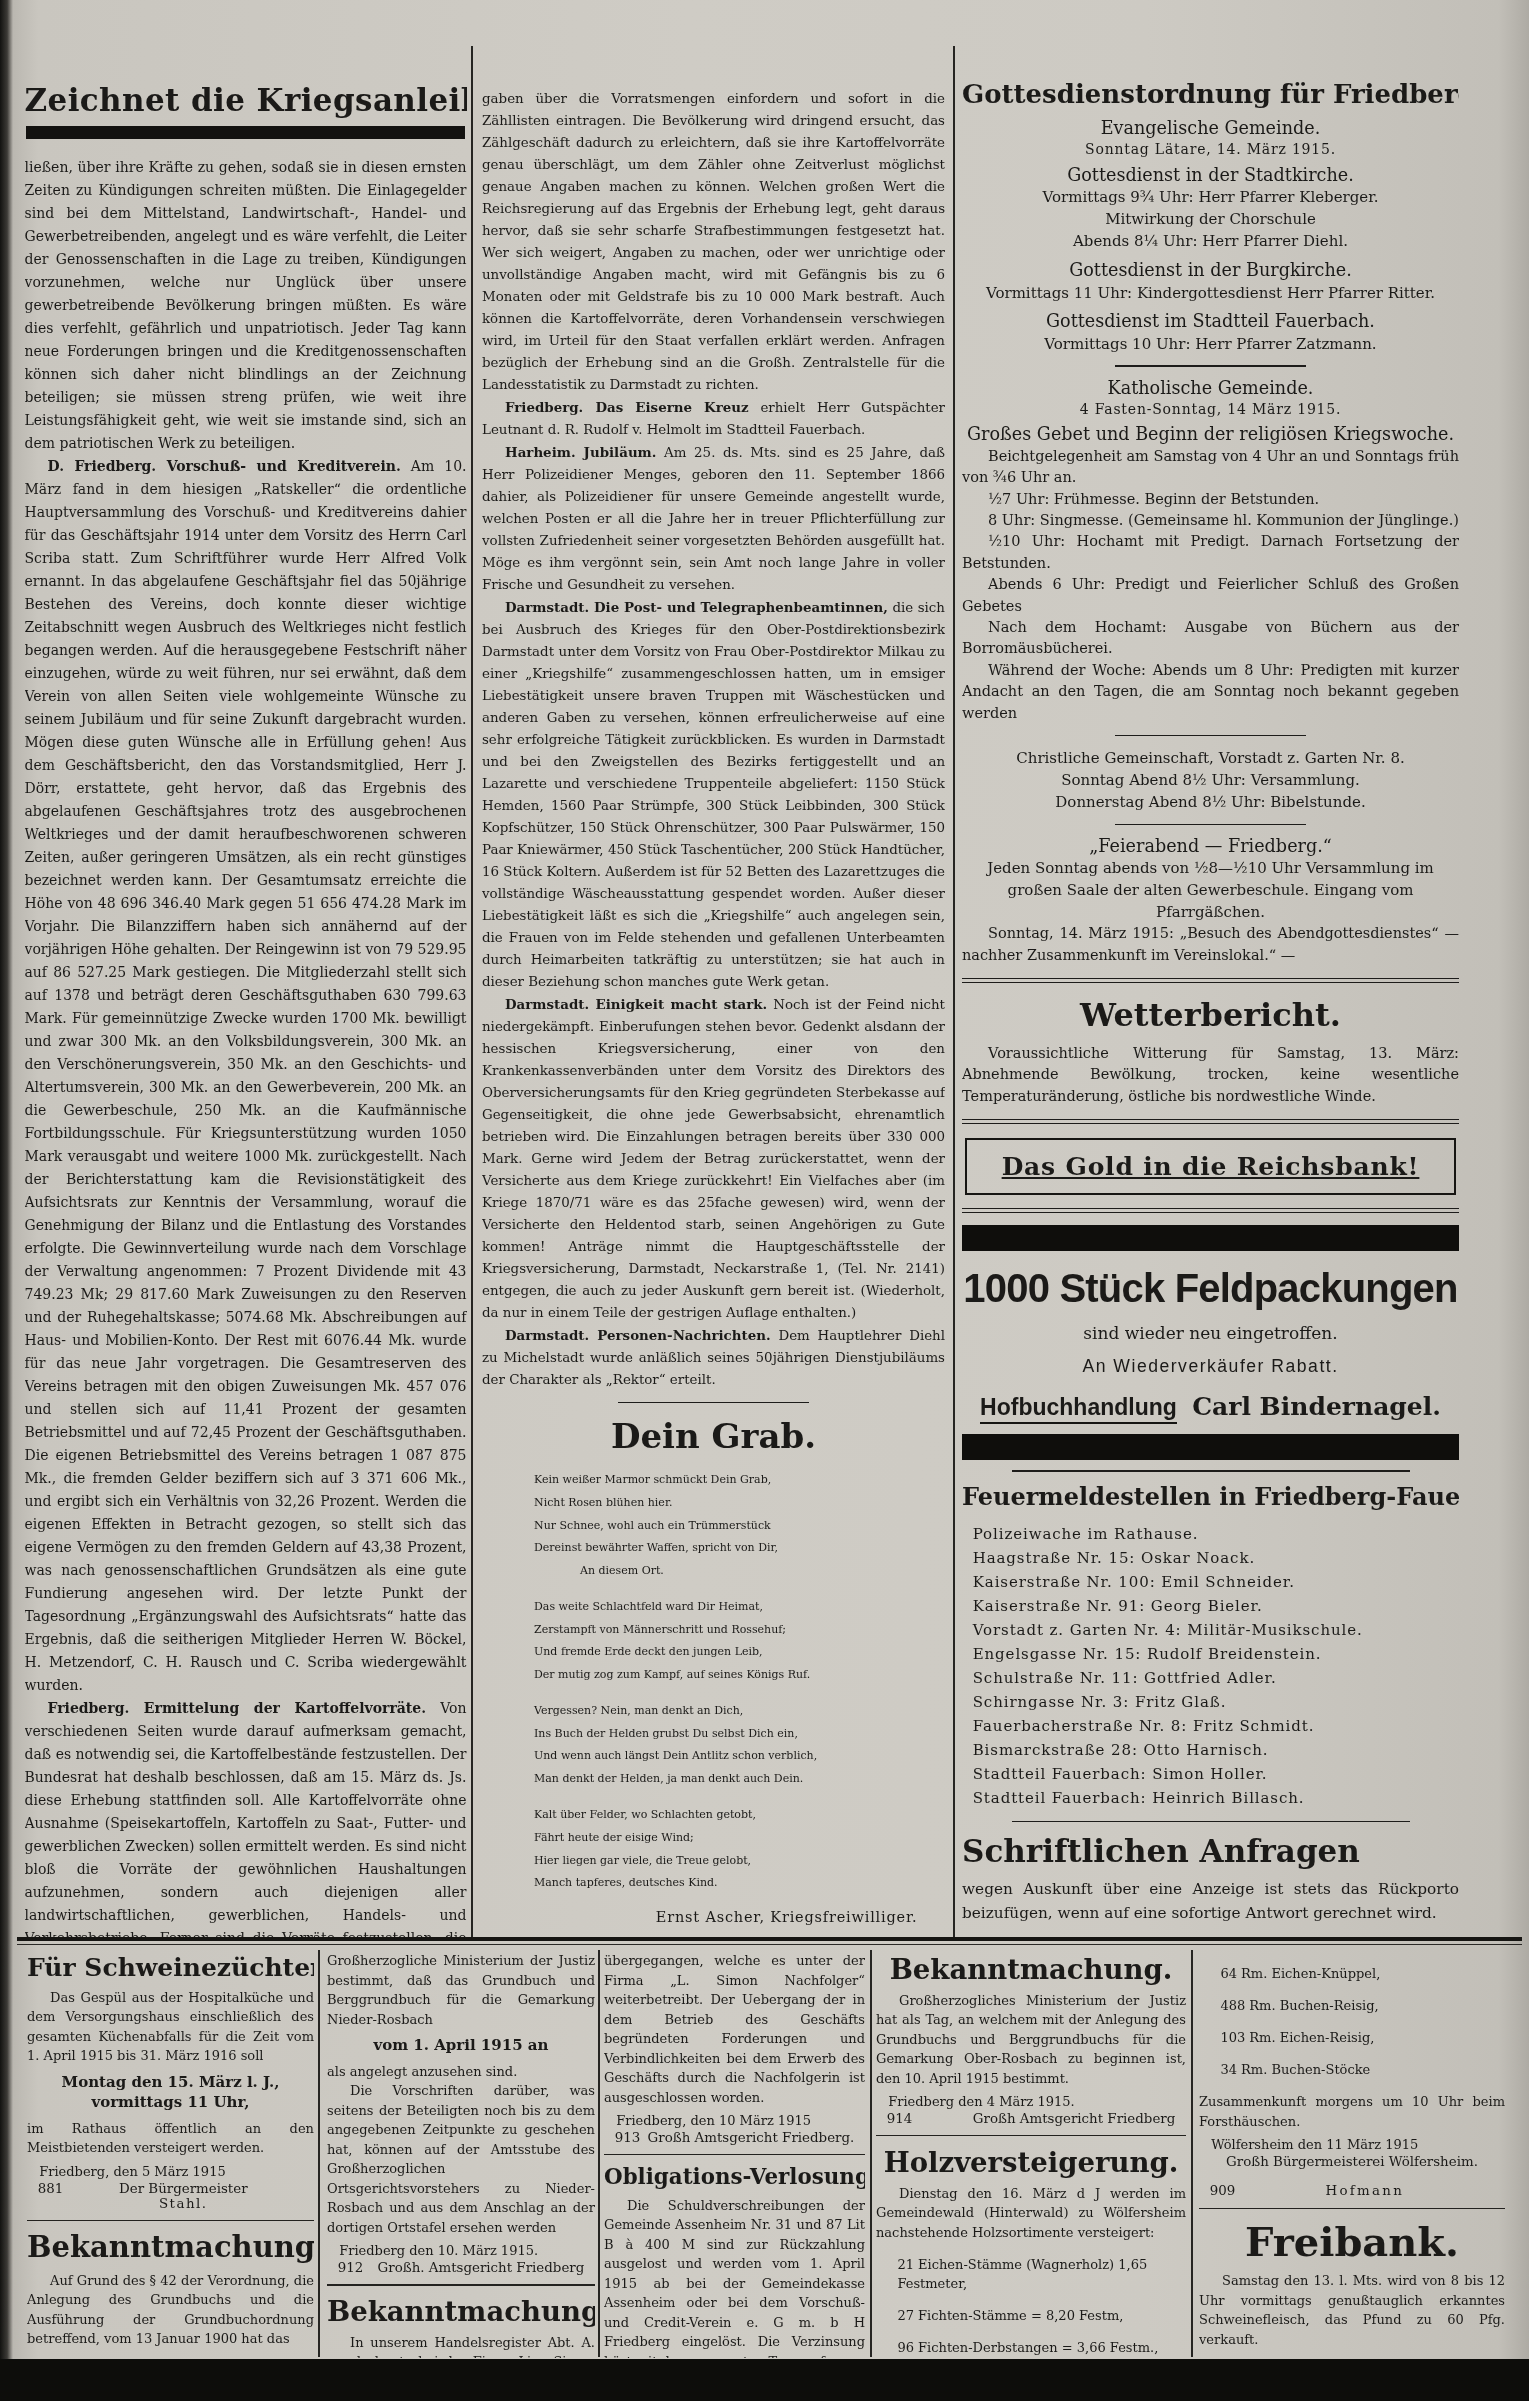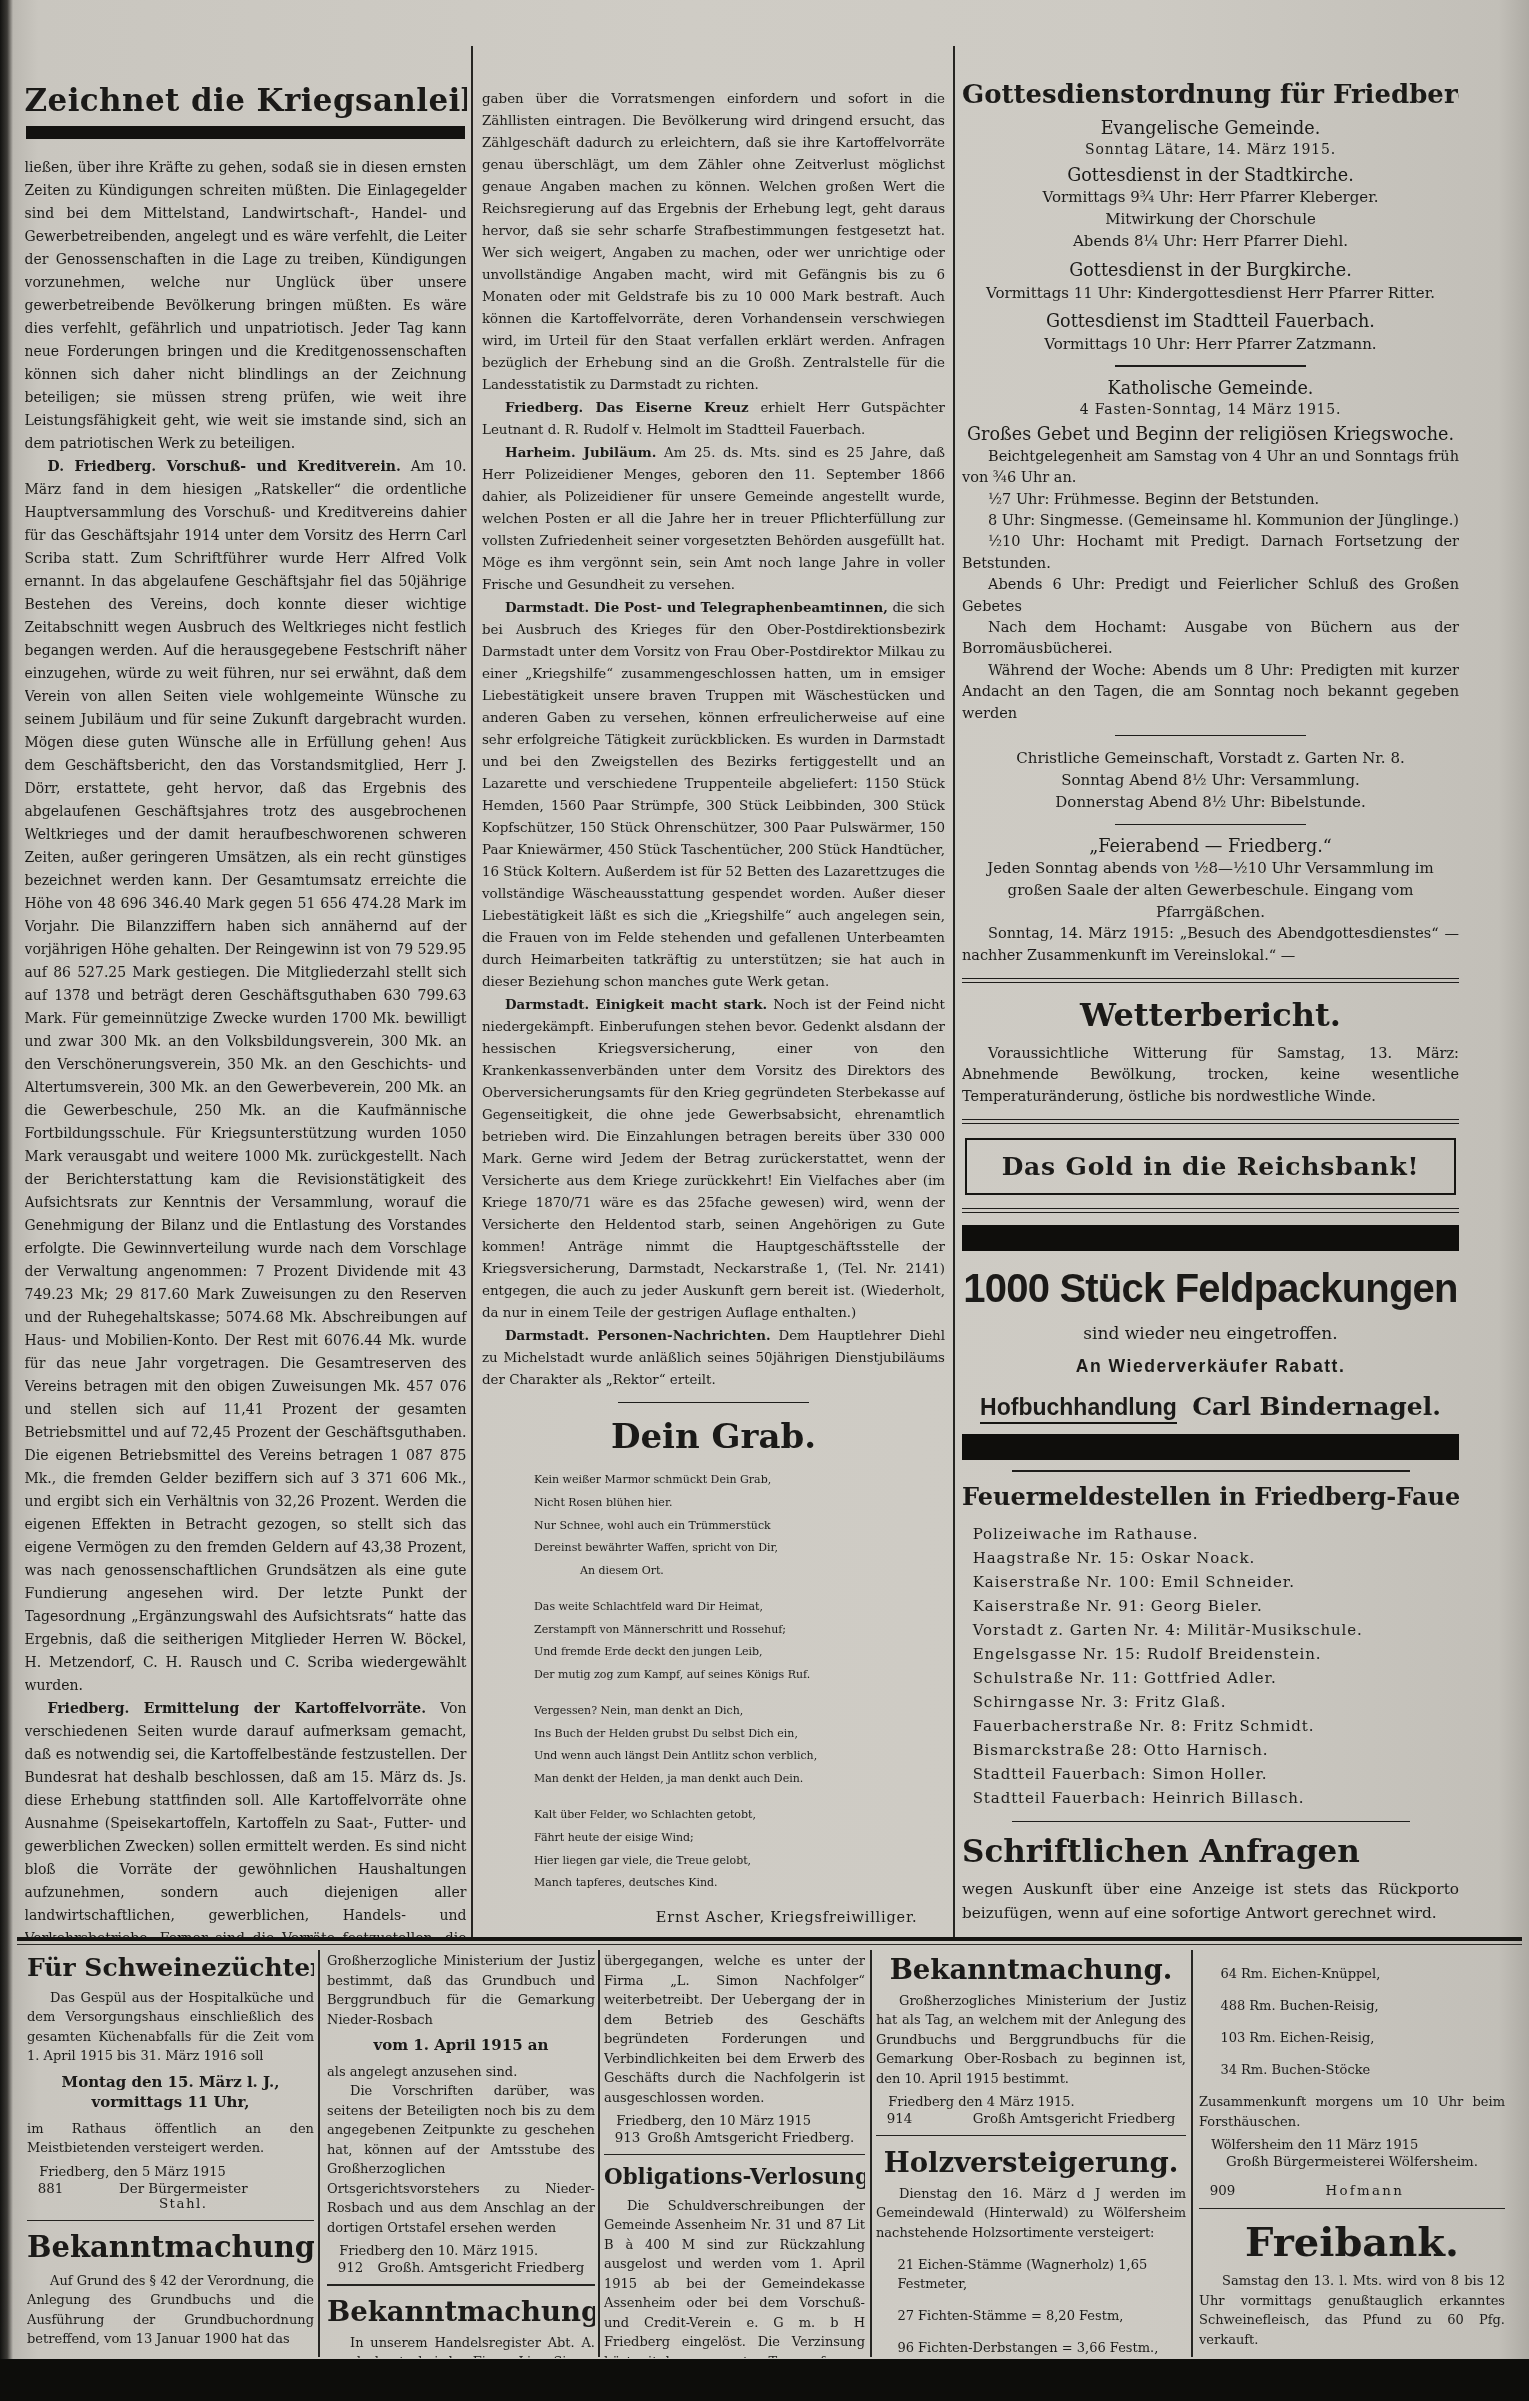--- a/index.html
+++ b/index.html
@@ -33,26 +33,26 @@
   .longrule { height:3.1px; border-top:1.5px solid #1d1c1a; border-bottom:0.8px solid #1d1c1a; margin:12.2px 0; }
 
   
   .rc-title { font-size:26px; font-weight:700; text-align:center; margin:3.1px 0 9.2px; white-space:nowrap; }
   .rc-sec-head { font-size:17.6px; font-weight:400; text-align:center; margin:7.6px 0 1.5px; }
   .rc-date { font-size:14px; text-align:center; letter-spacing:0.8px; margin:3.1px 0; }
   .rc-line { font-size:15px; line-height:22px; text-align:center; margin:0; }
   .rc-par { font-size:14.5px; line-height:21.4px; text-align:justify; text-indent:26px; margin:0; }
   .weather-title { font-size:32px; font-weight:700; text-align:center; margin:6.1px 0 9.2px; }
   .gold-box { border:2.3px solid #161512; margin:13.8px 3.1px 10.7px; padding:12.2px 4.6px; text-align:center;
-              font-size:25px; font-weight:700; letter-spacing:0.8px; white-space:nowrap; }
+              font-size:25px; font-weight:700; letter-spacing:0.8px; white-space:nowrap;text-decoration:underline; }
   .blackbar { height:26px; background:#0f0e0c; margin:6.1px 0; }
   .feld-headline { font-family:"Liberation Sans", sans-serif; font-weight:700; font-size:40px;
                    text-align:center; letter-spacing:-0.8px; margin:15.3px 0 4.6px; white-space:nowrap; }
   .feld-sub1 { font-size:17px; text-align:center; margin:12.2px 0 0; }
-  .feld-sub2 { font-family:"Liberation Sans", sans-serif; font-size:17.6px; font-weight:700; text-align:center; letter-spacing:1.5px; margin:12.2px 0 0; }
+  .feld-sub2 { font-family:"Liberation Sans", sans-serif; font-size:17.6px; font-weight:400; text-align:center; letter-spacing:1.5px; margin:12.2px 0 0; }
   .feld-sig { display:flex; justify-content:center; align-items:baseline; gap:15.3px; margin:15.3px 0 9.2px; }
   .feld-shop { font-family:"Liberation Sans", sans-serif; font-weight:700; font-size:23px;
                border-bottom:2.3px double #161512; padding-bottom:1.5px; }
   .feld-owner { font-size:25px; font-weight:700; white-space:nowrap; }
   .fire-title { font-size:24px; font-weight:700; text-align:center; margin:9.2px 0 10.7px; white-space:nowrap; }
   .fire-item { font-size:15px; line-height:24px; letter-spacing:0.9px; margin:0 0 0 10.7px; }
   .inq-title { font-size:31px; font-weight:700; text-align:left; margin:9.2px 0 7.6px; }
   .inq-text { font-size:15.3px; line-height:24px; text-align:justify; margin:0; }
 
   

